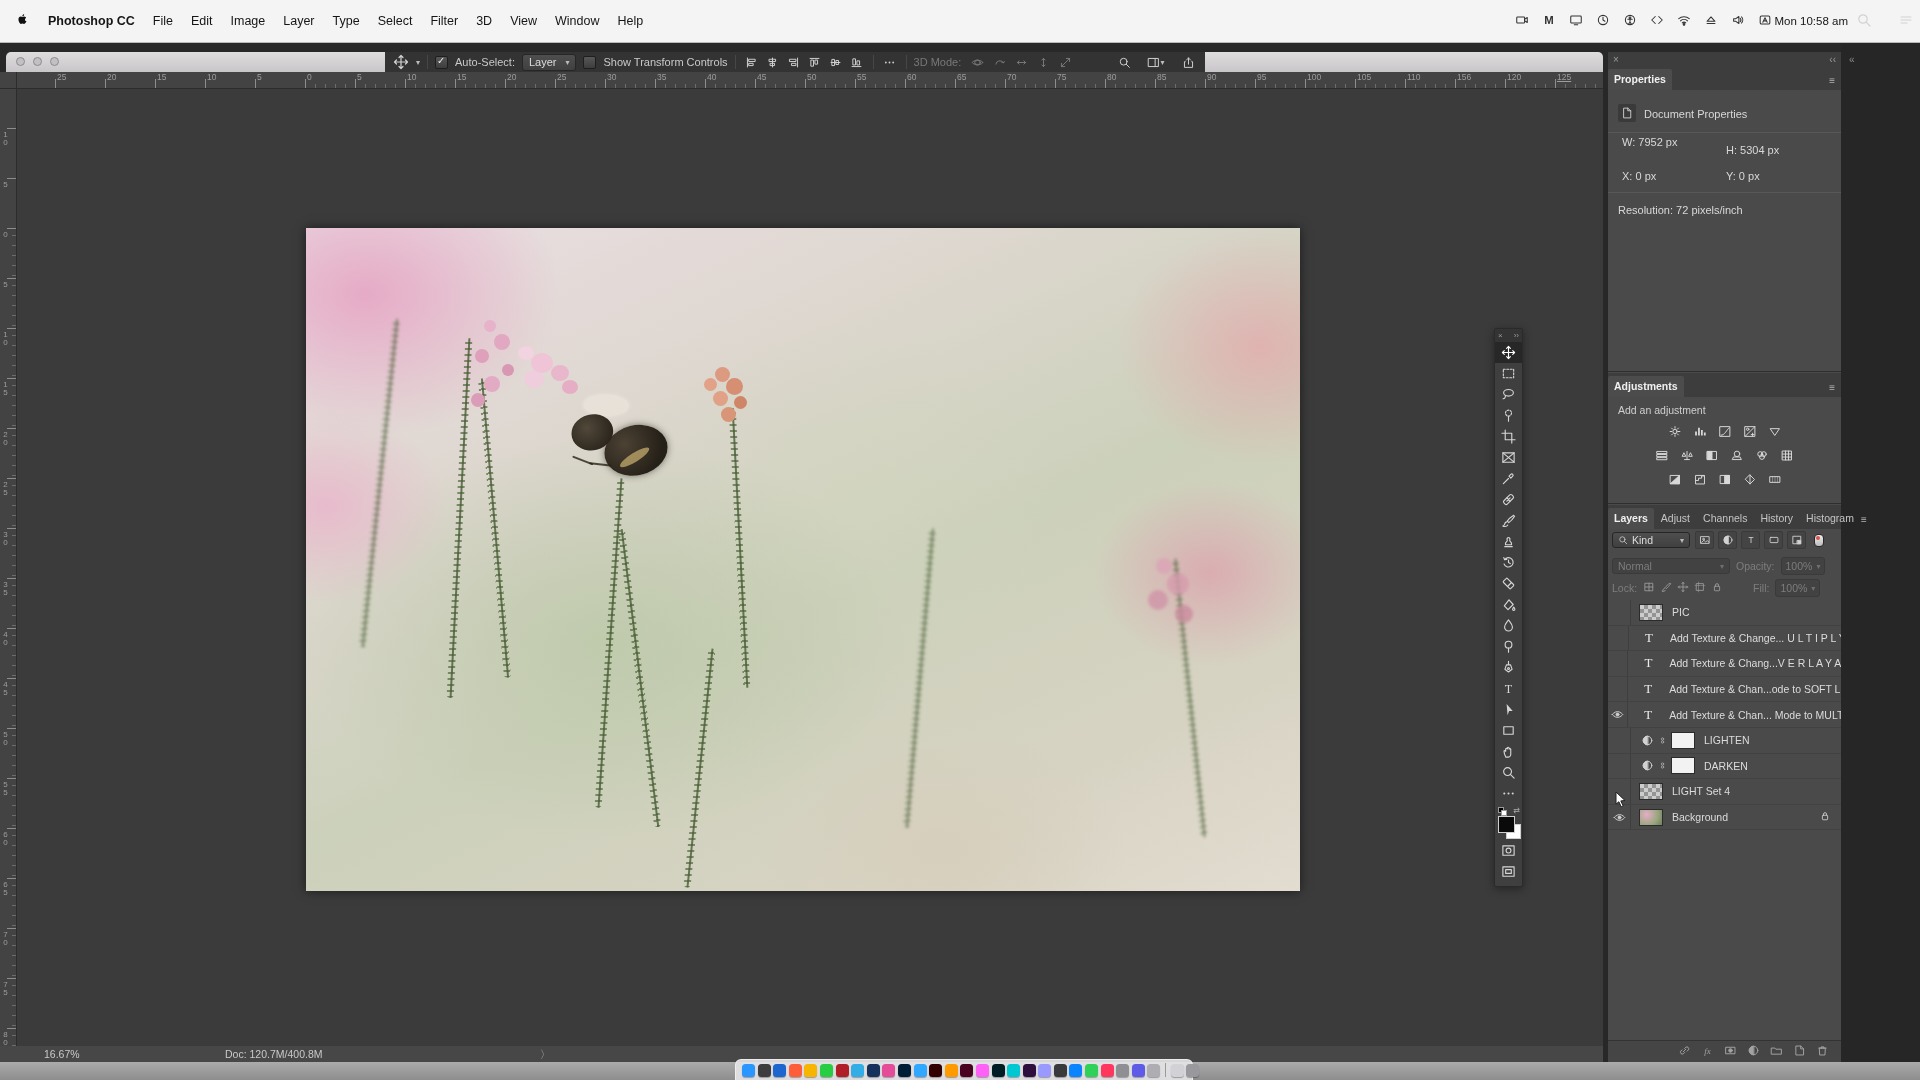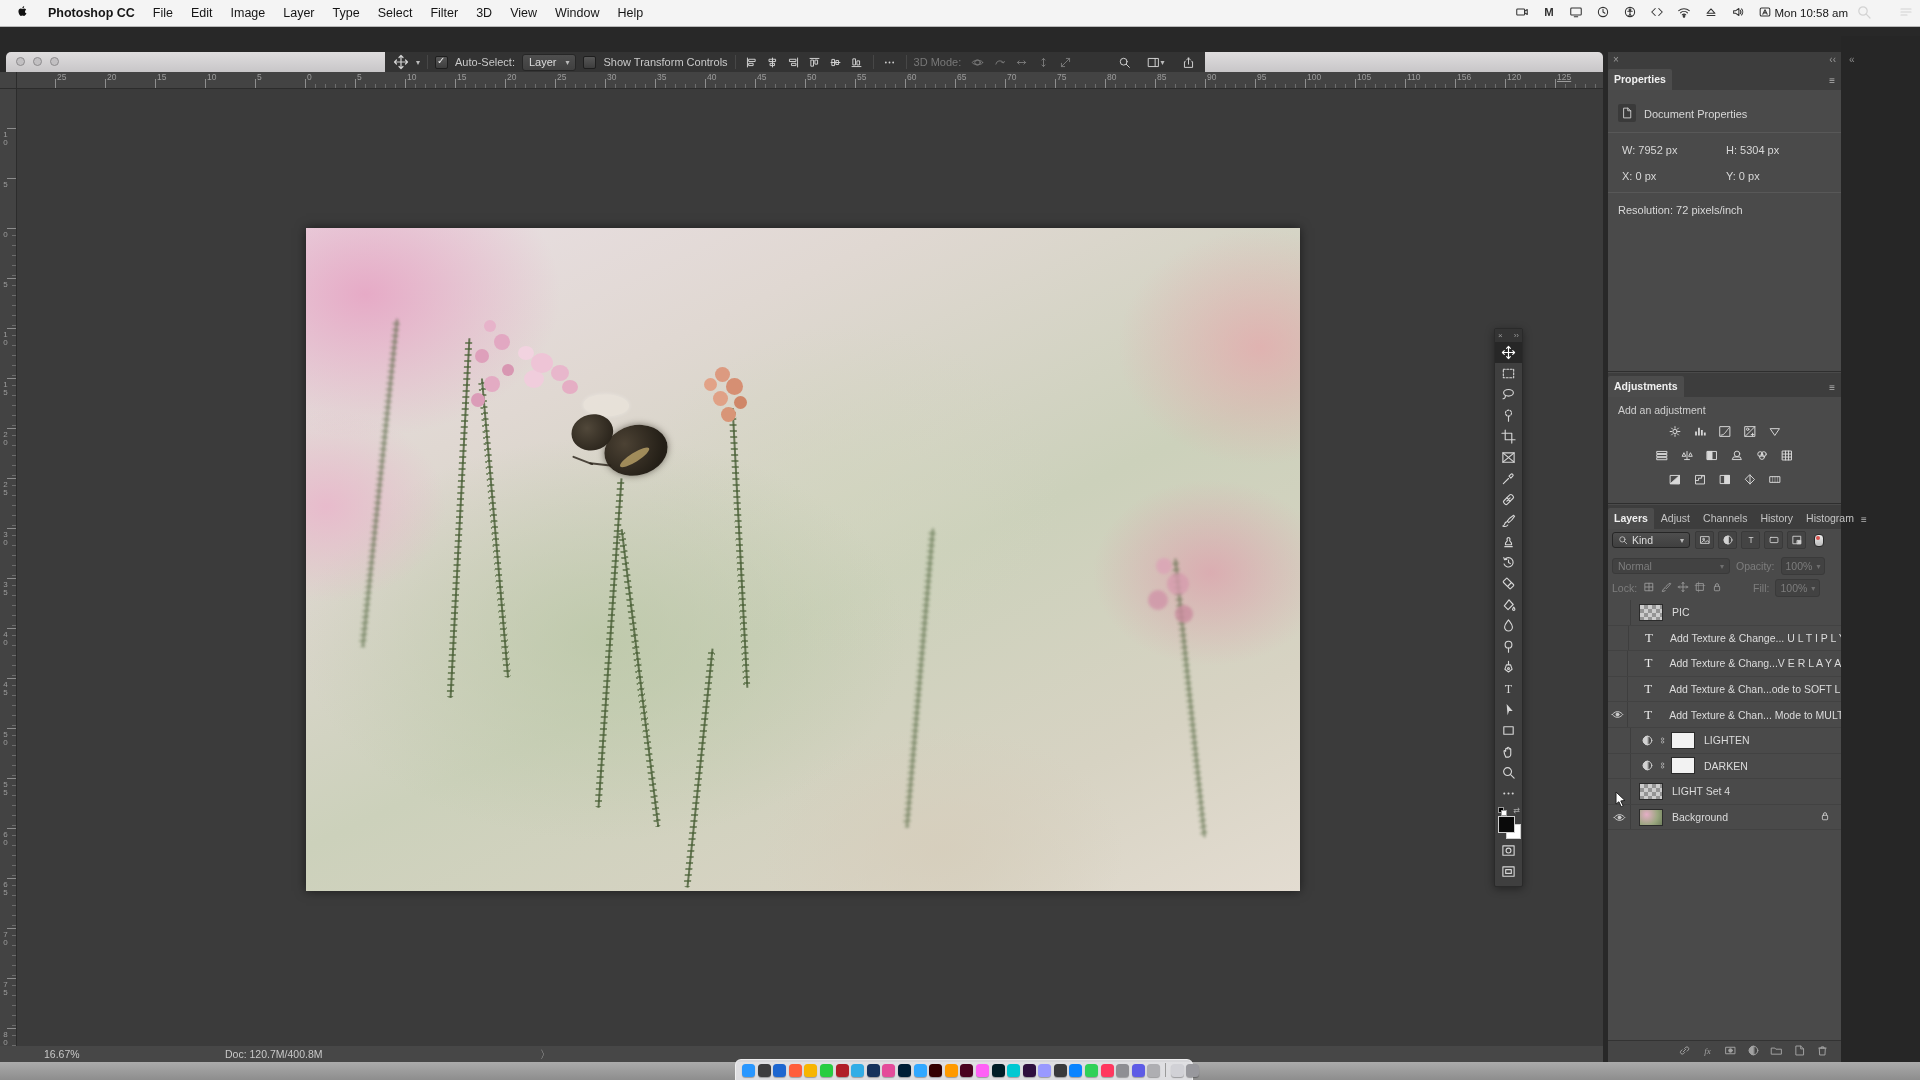--- a/index.html
+++ b/index.html
@@ -3,21 +3,21 @@
 <meta charset="utf-8">
 <style>
   html,body{margin:0;padding:0;background:#000;}
   #screen{position:relative;width:1920px;height:1080px;overflow:hidden;background:#282828;
     font-family:"Liberation Sans",sans-serif;-webkit-font-smoothing:antialiased;}
   .icn{display:inline-flex;align-items:center;justify-content:center;width:16px;height:16px;color:#d2d2d2;flex:none;}
   .icn svg{width:100%;height:100%;display:block;}
   .dim{color:#787878!important;}
   
   #menubar{position:absolute;left:0;top:0;right:0;height:18px;background:#f4f4f4;border-bottom:1px solid #b9b9b9;
-    display:flex;align-items:center;font-size:12.5px;color:#151515;padding:4px 6px;z-index:60;}
+    display:flex;align-items:center;font-size:12.5px;color:#151515;padding:12px 6px;z-index:60;}
   #menubar .apple{font-size:13px;padding:0 10px;}
   #menubar .mb-app{font-weight:bold;padding:0 9px;}
   #menubar .mitem{padding:0 9px;}
   #menubar .spacer{flex:1;}
   #mb-status{display:flex;align-items:center;gap:13px;color:#222;}
   #mb-status .icn{width:14px;height:14px;color:#333;}
   #mb-clock{font-size:11.5px;padding:0 2px;}
   .siri-dot{width:13px;height:13px;border-radius:50%;background:radial-gradient(circle at 35% 35%,#7fd4ff,#7a5cff 55%,#e44c9a);}
   
   #apptitle{position:absolute;left:0;top:18px;right:0;height:18px;background:#252525;color:#9d9d9d;
@@ -790,21 +790,21 @@
     <div id="prop-docicon">
       <span class="icn" id="doc-icn" style="width:12px;height:12px;">
           <svg viewBox="0 0 16 16" fill="none" stroke="currentColor" stroke-width="1.2" stroke-linecap="round" stroke-linejoin="round">
             <path d="M4 1.5h5L13 5v9.5H4z"></path>
             <path d="M9 1.5V5h4"></path>
           </svg>
         </span>
     </div>
     <span class="pan-label" style="position:absolute;left:36px;top:56px;">Document Properties</span>
     <div class="divline" style="top:80px;"></div>
-    <span class="pan-label" style="position:absolute;left:14px;top:92px;"><span>W:</span> <span>7952 px</span></span>
+    <span class="pan-label" style="position:absolute;left:14px;top:84px;"><span>W:</span> <span>7952 px</span></span>
     <span class="pan-label" style="position:absolute;left:118px;top:92px;"><span>H:</span> <span>5304 px</span></span>
     <span class="pan-label" style="position:absolute;left:14px;top:118px;"><span>X:</span> <span>0 px</span></span>
     <span class="pan-label" style="position:absolute;left:118px;top:118px;"><span>Y:</span> <span>0 px</span></span>
     <div class="divline" style="top:140px;"></div>
     <span class="pan-label" style="position:absolute;left:10px;top:152px;">Resolution: 72 pixels/inch</span>
     <div class="darkline" style="top:319px;"></div>
 
     <div class="tabrow" style="top:321px;">
       <span class="tab active">Adjustments</span>
       <span class="panelmenu">≡</span>

